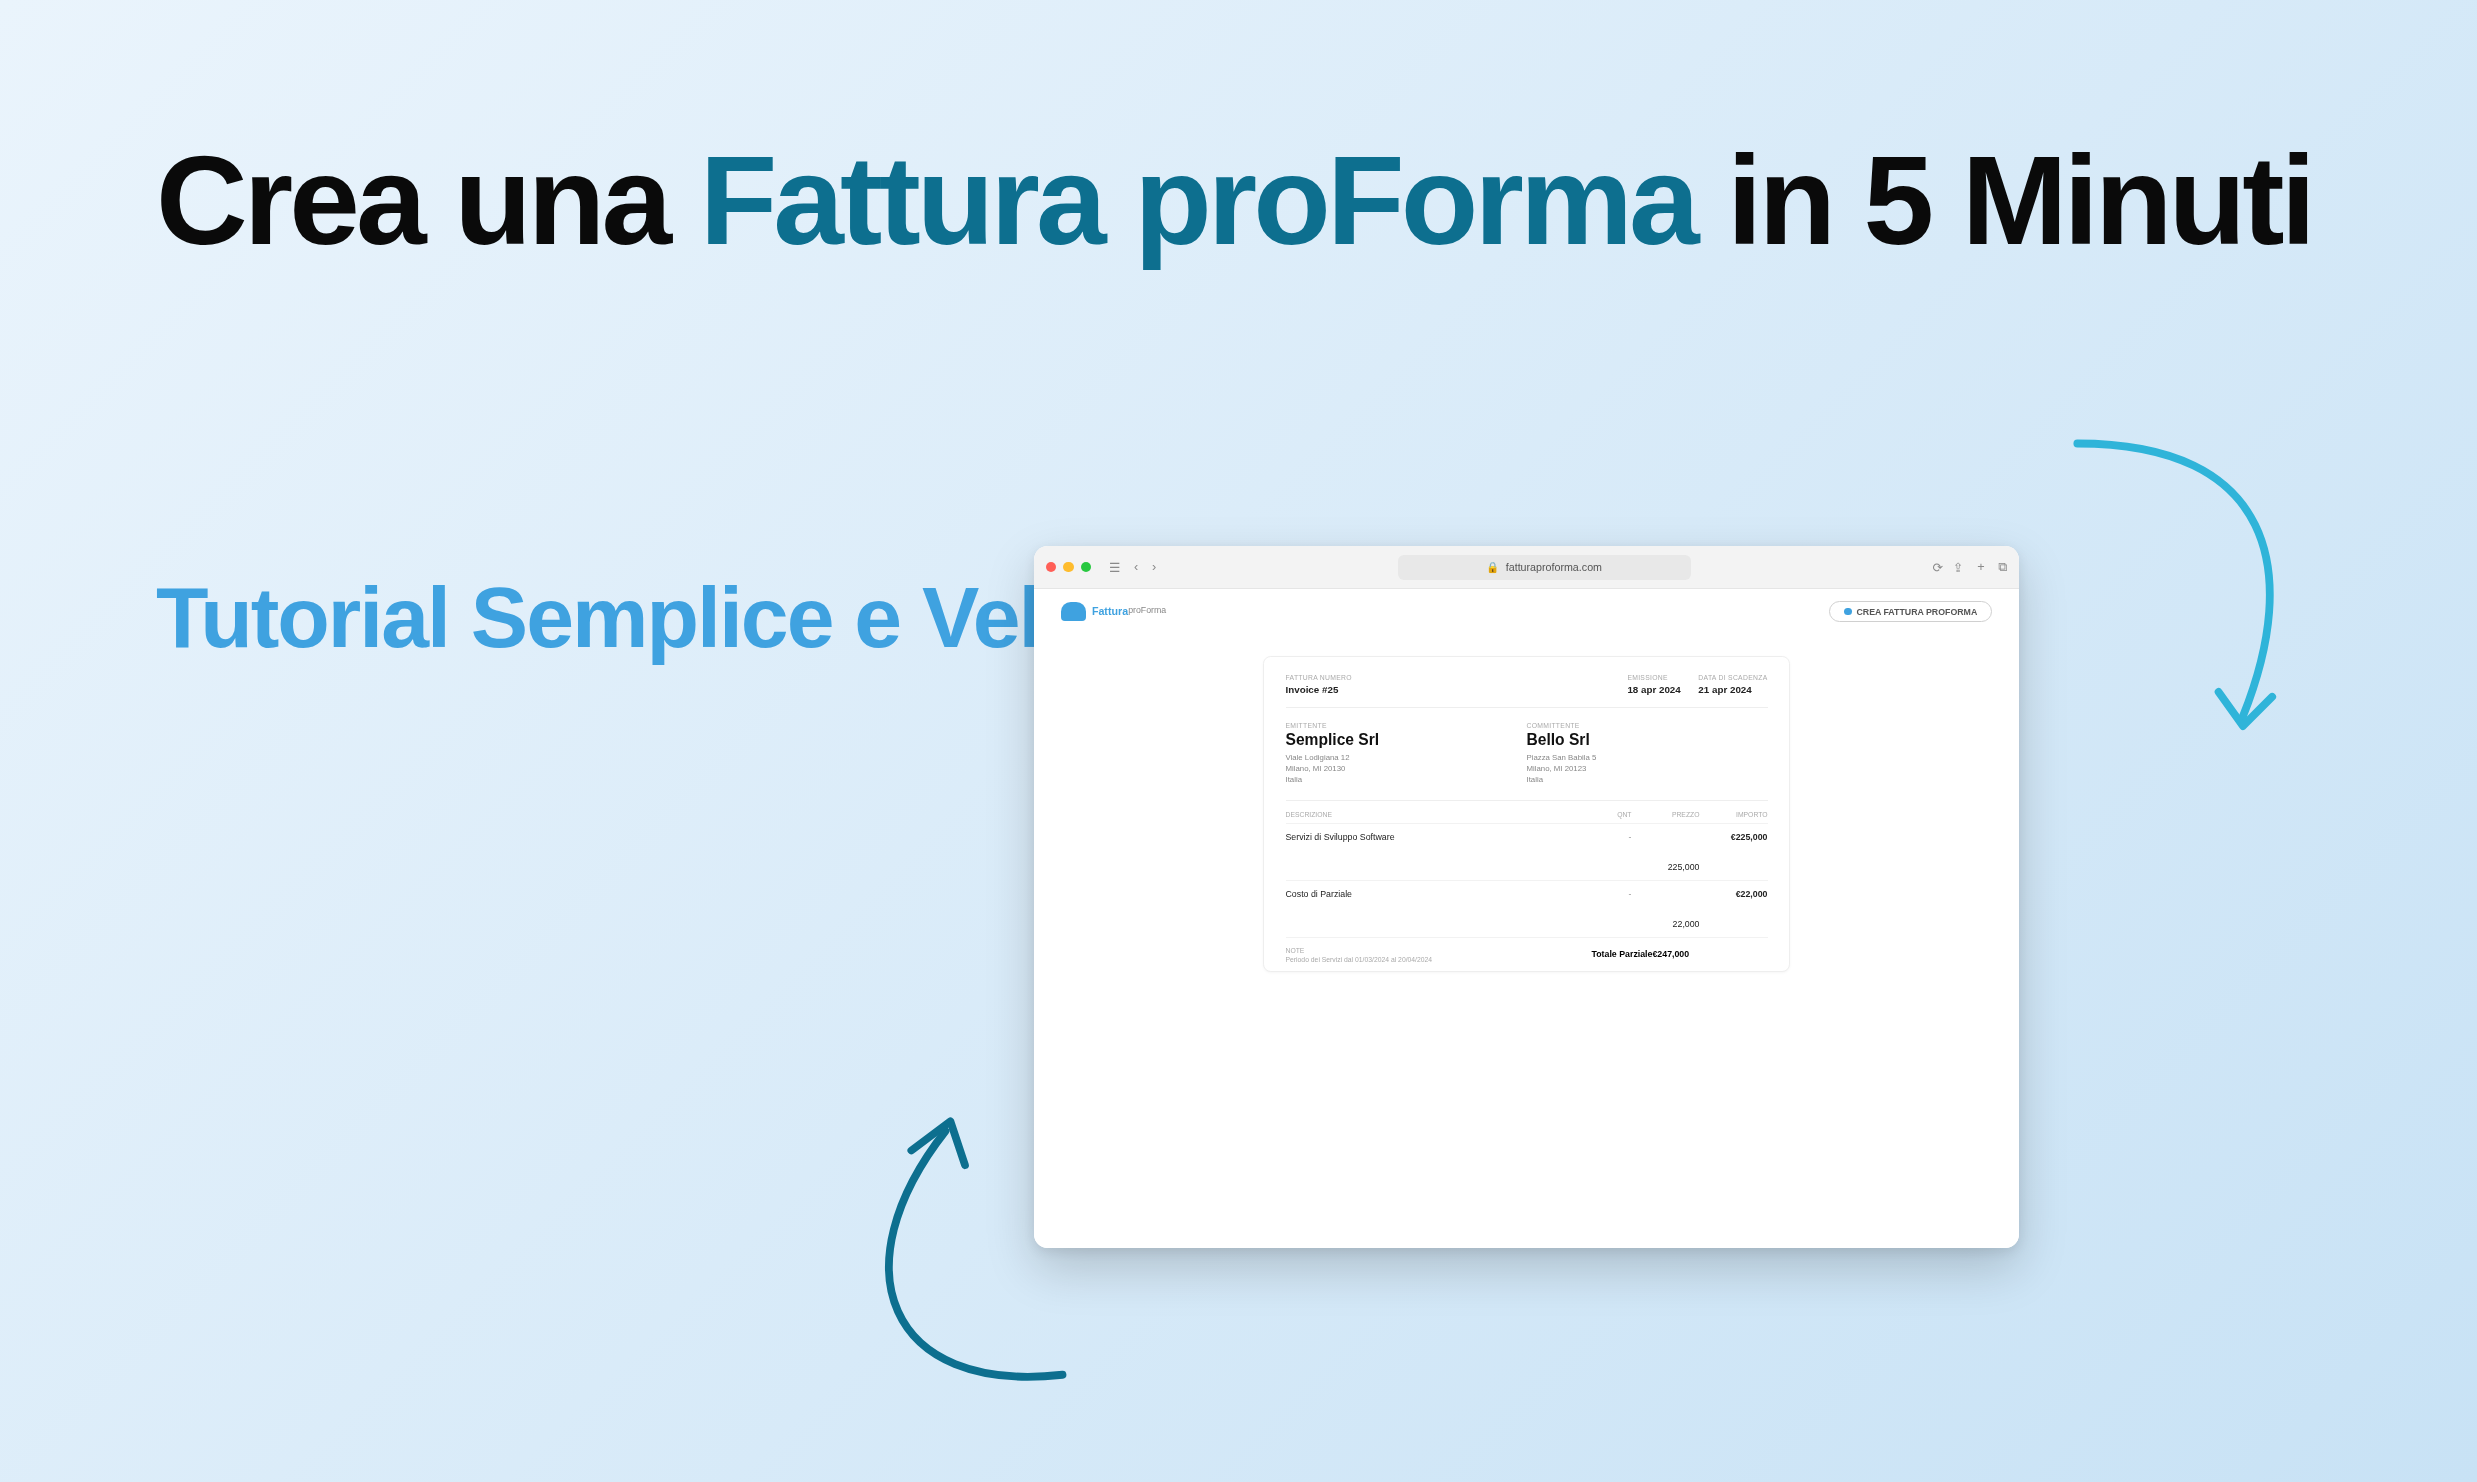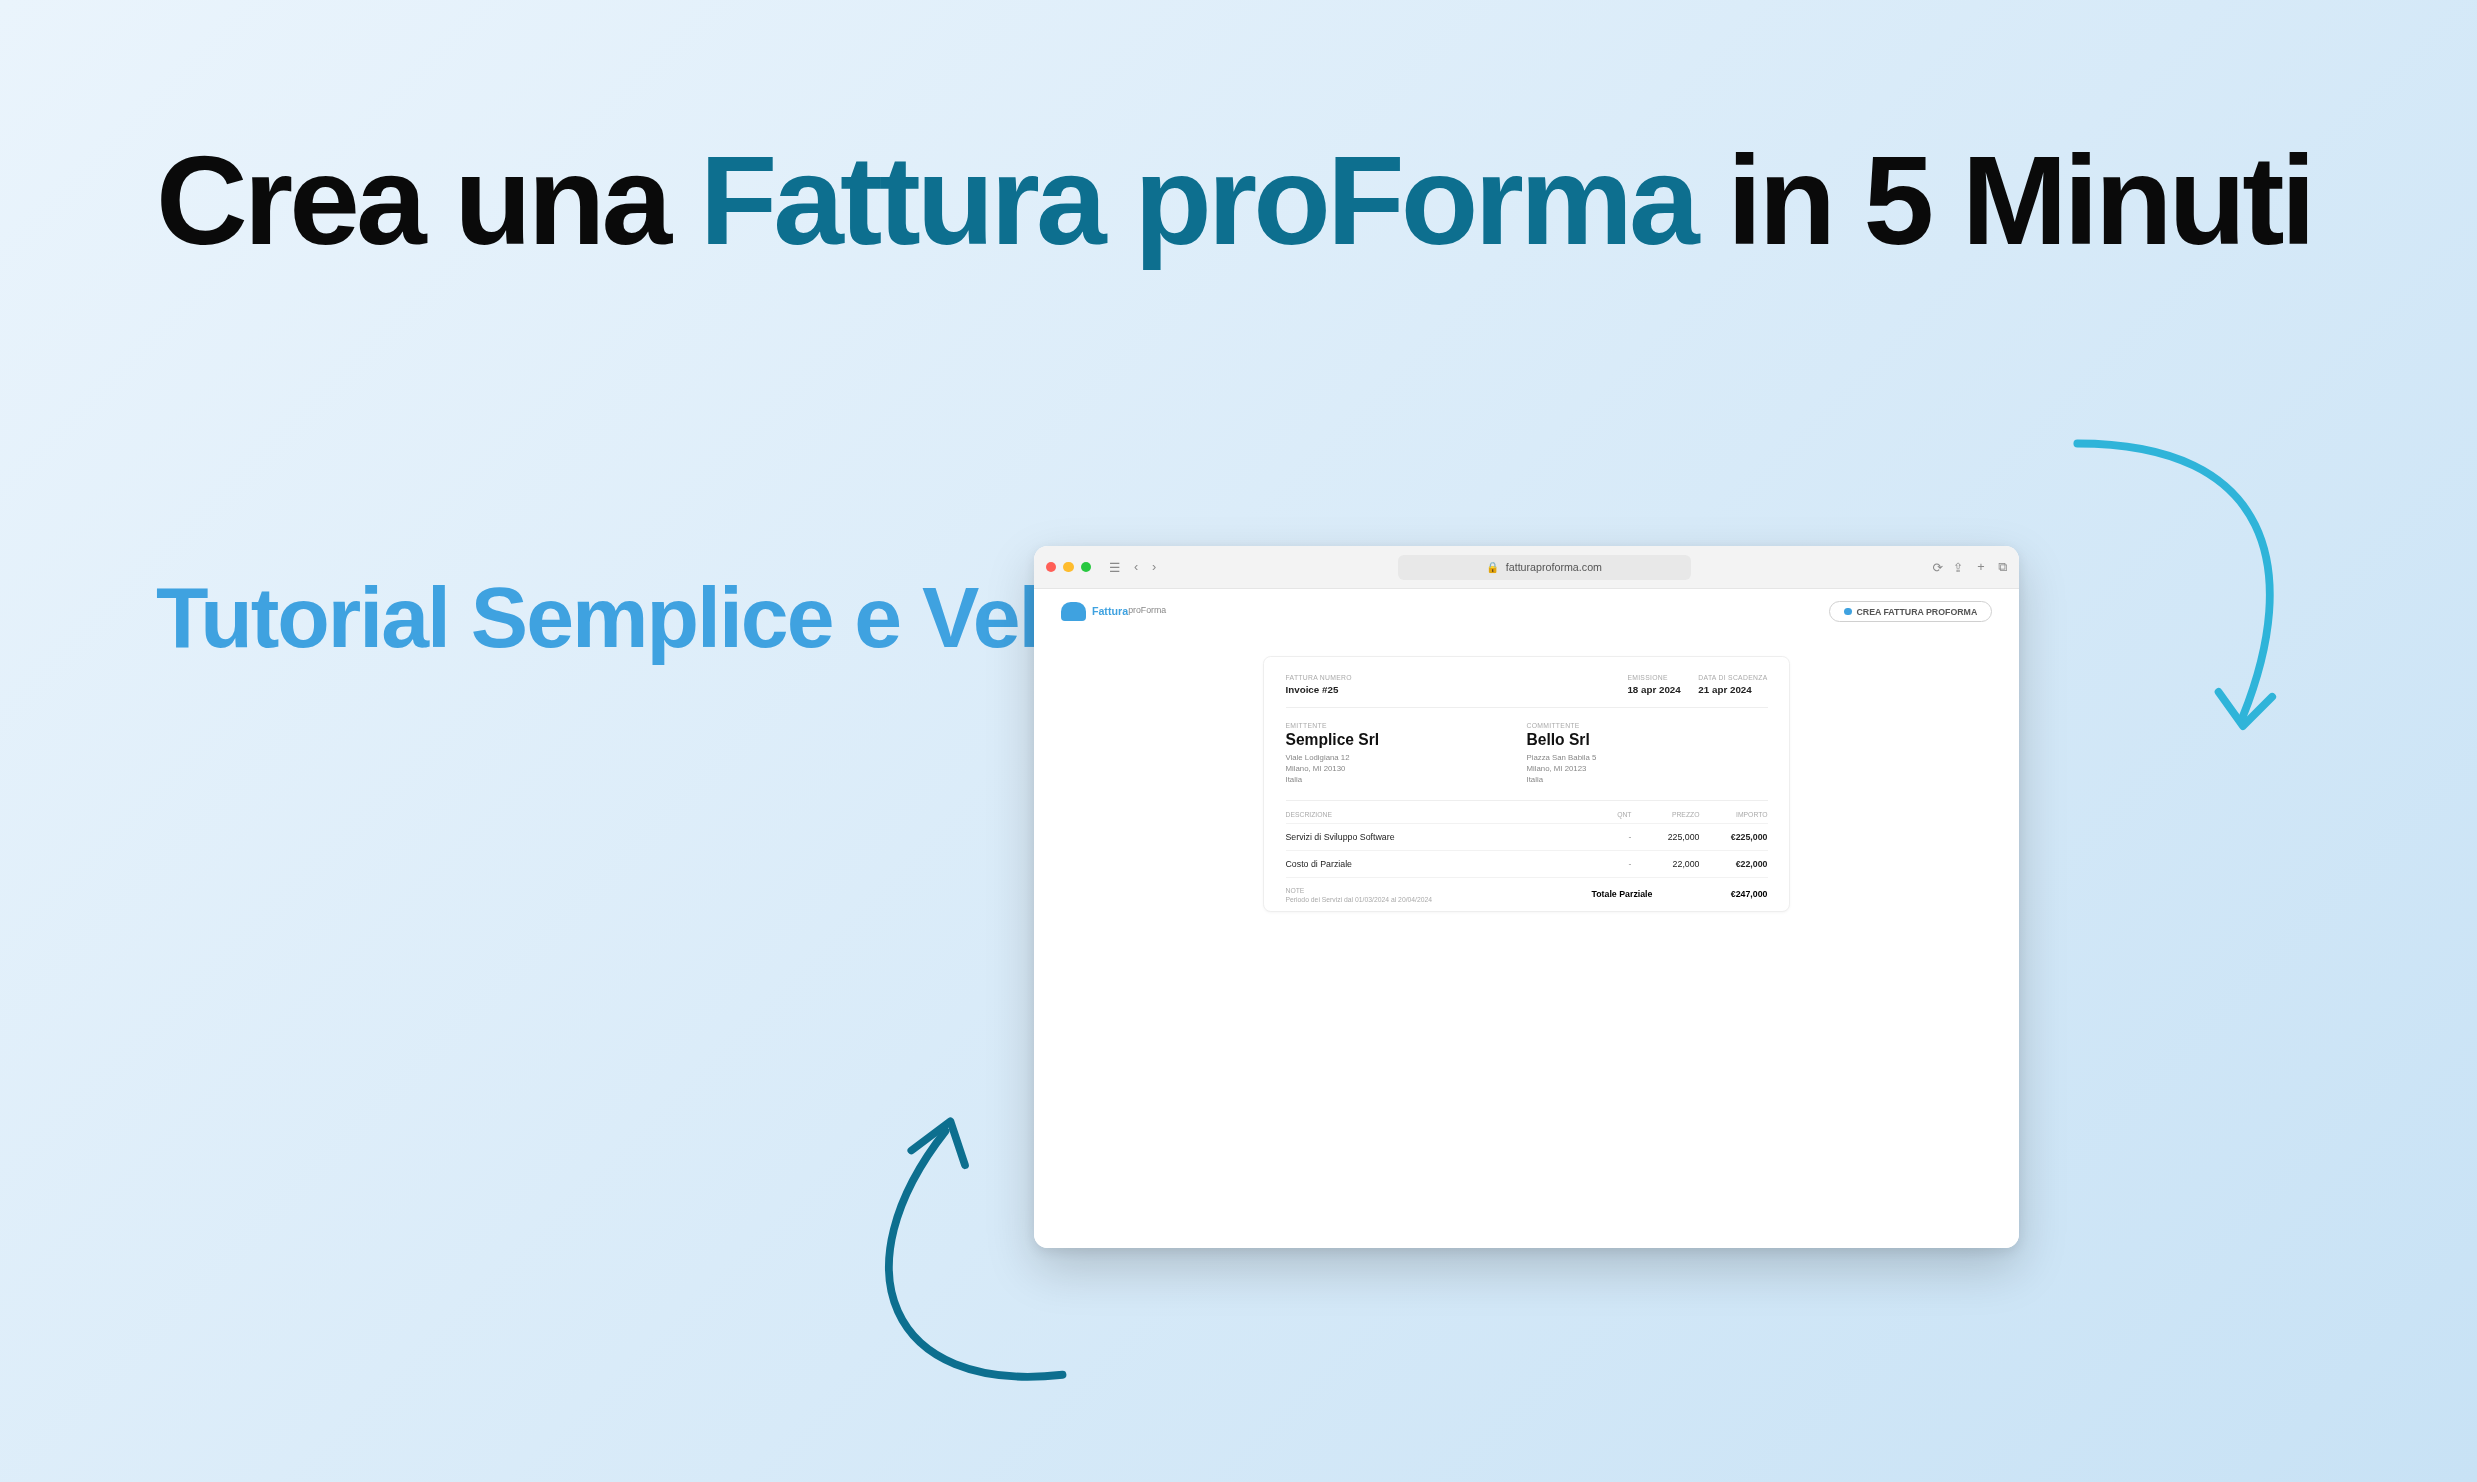--- a/index.html
+++ b/index.html
@@ -211,40 +211,38 @@
 .th-amount { width: 68px; text-align: right; }
 .inv-line {
   display: flex;
   padding: 7.8px 0;
   border-top: 1px solid #f2f2f2;
   font-size: 8.8px;
   color: #222;
 }
 .inv-line .desc { flex: 1; font-weight: 400; }
 .inv-line .qty { width: 39px; text-align: right; color: #999; }
-.inv-line .price { width: 68px; text-align: right; }
+.inv-line .price { width: 68px; text-align: right; margin-top: 30px; }
 .inv-line .amount { width: 68px; text-align: right; font-weight: 600; }
 .inv-footer {
   display: flex;
   padding-top: 9.8px;
   border-top: 1px solid #f2f2f2;
 }
 .inv-note {
   flex: 1;
   font-size: 6.8px;
   color: #aaa;
 }
 .inv-note .note-label { text-transform: uppercase; margin-bottom: 2px; }
 .inv-totals { width: 176px; }
 .total-row {
   display: flex;
-  justify-content: space-between;
   font-size: 8.8px;
   padding: 2px 0;
-  gap: 40px;
 }
 .total-row .tl { font-weight: 700; }
 .total-row .tv { font-weight: 700; }
 </style>
 </head>
 <body>
 
 <div class="headline">
   <span>Crea  una </span><span class="accent">Fattura proForma</span><span> in 5 Minuti</span>
 </div>

